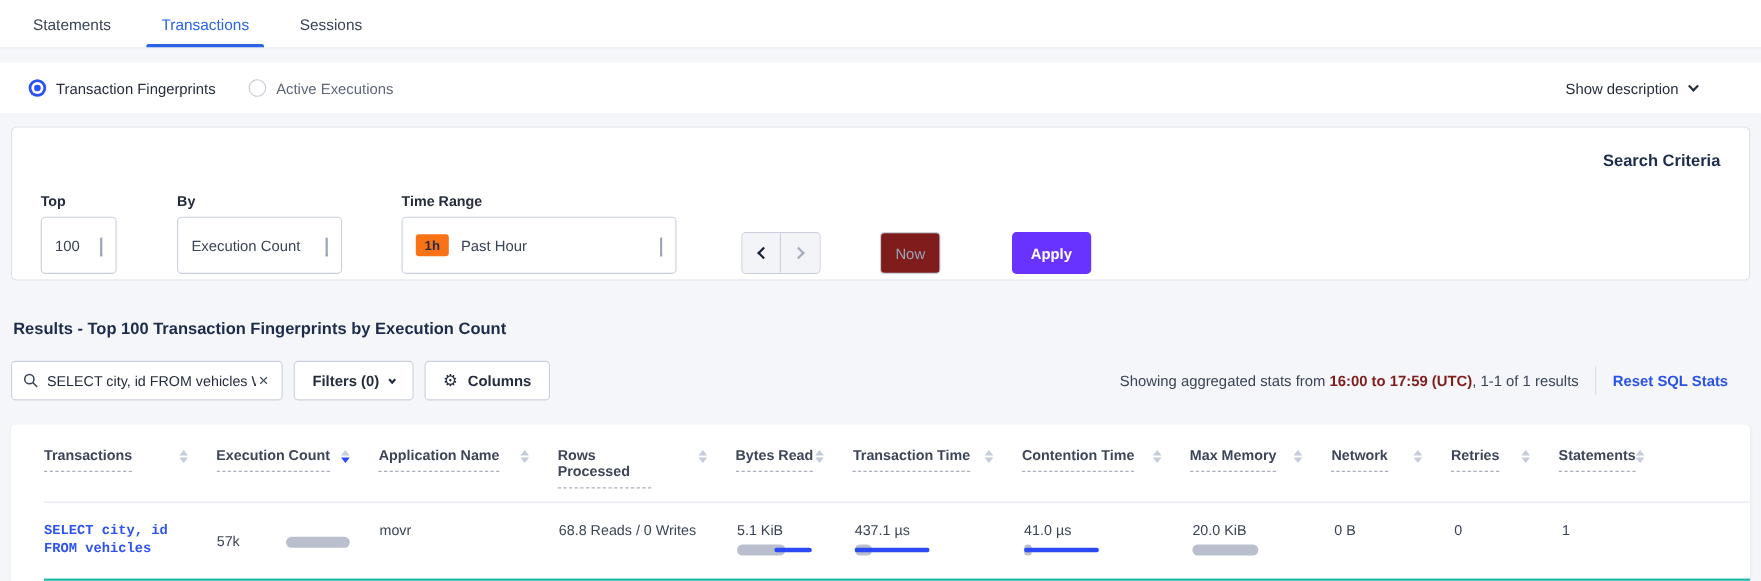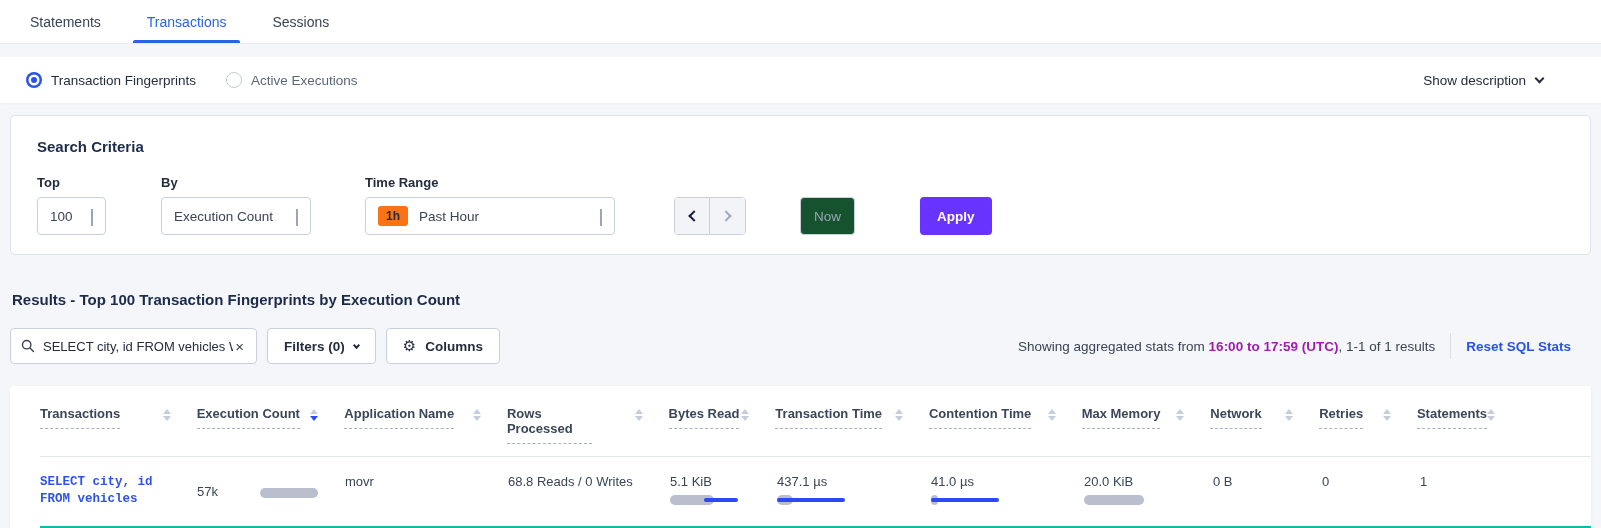--- a/index.html
+++ b/index.html
@@ -32,58 +32,58 @@
   .radio-label.dim { color:#5c6678; }
   .show-desc { margin-left:auto; display:flex; align-items:center; gap:10px;
                color:#242c3d; font-size:13.5px; cursor:pointer; margin-right:32px;}
   .chev { width:7px; height:7px; border-right:2px solid #242c3d;
           border-bottom:2px solid #242c3d; transform:rotate(45deg); margin-top:-4px; }
   .chev.gray { border-color:#9aa5b8; }
   .chev.small { width:5px; height:5px; }
   
   .card { margin:12px 10px 0; background:#fff; border:1px solid #dde2ea; border-radius:5px; }
   .search-criteria { padding:22px 26px 26px; height:140px; }
-  .sc-title { font-size:15px; font-weight:bold; color:#1c2b4a; }
+  .sc-title { font-size:15px; font-weight:bold; color:#1c2b4a;text-align:right; }
   .sc-controls { display:flex; align-items:flex-end; margin-top:20px;gap:44px; }
   .field-label { font-size:13px; font-weight:bold; color:#242c3d; margin-bottom:7px; }
-  .select { height:38px; border:1px solid #c9d0dc; border-radius:4px; background:#fff;
+  .select { height:52px; border:1px solid #c9d0dc; border-radius:4px; background:#fff;
             display:flex; align-items:center; padding:12px 12px; cursor:pointer; font-size:13.5px; }
   .select .chevwrap { margin-left:auto; }
   .badge-1h { background:#f97316; color:#242c3d; font-weight:bold; font-size:12px;
               padding:3px 8px; border-radius:3px; margin-right:11px; }
   .pager { display:flex; margin-left:15px; border:1px solid #c9d0dc; border-radius:4px;
            overflow:hidden; height:38px; }
   .pager-btn { width:35px; height:100%; background:#f2f4f8; display:flex;
                align-items:center; justify-content:center; cursor:pointer; }
   .pager-btn.prev { border-right:1px solid #c9d0dc; }
   .chev-left  { width:8px; height:8px; border-right:2.5px solid #18203a;
                 border-bottom:2.5px solid #18203a; transform:rotate(135deg); margin-left:3px;}
   .chev-right { width:8px; height:8px; border-right:2px solid #a3abbc;
                 border-bottom:2px solid #a3abbc; transform:rotate(-45deg); margin-right:3px;}
-  .btn-now { margin-left:10px; height:38px; padding:0 13px; background:#14532d;
+  .btn-now { margin-left:10px; height:38px; padding:0 13px; background:#7f1d1d;
              border:1px solid #c9d0dc; border-radius:4px; color:#9ba3b5;
              font-size:13.5px; display:flex; align-items:center; cursor:default; }
   .btn-apply { margin-left:21px; height:38px; padding:0 17px; background:#6933ff;
                border-radius:4px; color:#fff; font-weight:bold; font-size:13.5px;
                display:flex; align-items:center; cursor:pointer; border:none; }
   
   .results-heading { margin:36px 0 0 12px; font-size:15px; font-weight:bold; color:#1c2b4a; }
   .filter-row { margin:20px 10px 0; display:flex; align-items:center; }
   .searchbox { width:247px; height:36px; background:#fff; border:1px solid #c9d0dc;
                border-radius:4px; display:flex; align-items:center; padding:0 10px; }
   .searchbox input { border:none; outline:none; flex:1; font-size:13px; color:#242c3d;
                      font-family:"Liberation Sans", sans-serif; margin-left:8px; min-width:0; }
   .clear-x { color:#394455; font-size:15px; cursor:pointer; padding:0 2px; line-height:1; }
   .btn-light { margin-left:10px; height:36px; background:#fff; border:1px solid #c9d0dc;
                border-radius:4px; display:flex; align-items:center; gap:9px;
                padding:0 16px; font-size:13.5px; font-weight:bold; color:#242c3d; cursor:pointer; }
   .gear { font-family:"DejaVu Sans", sans-serif; font-size:15px; font-weight:normal; color:#242c3d; }
   .stats-area { margin-left:auto; display:flex; align-items:center; }
   .stats-text { font-size:13.5px; color:#394455; }
-  .stats-text b { color:#a21caf;text-align:right; }
+  .stats-text b { color:#7f1d1d;text-align:right; }
   .vdiv { width:1px; height:26px; background:#d8dde6; margin:0 15px; }
   .reset-link { color:#2952e8; font-weight:bold; font-size:13.5px; cursor:pointer;
                 margin-right:20px; white-space:nowrap; }
   
   .table-card { margin:22px 10px 0; background:#fff; border-radius:4px;
                 box-shadow:0 1px 3px rgba(40,50,70,.06); padding:0 0 12px 30px; }
   .thead { display:flex; padding:20px 0 12px; border-bottom:1px solid #e2e6ee; }
   .th { display:flex; align-items:flex-start; justify-content:space-between;
         padding-right:26px; cursor:pointer; }
   .th-label { font-size:13px; font-weight:bold; color:#3c4658;

